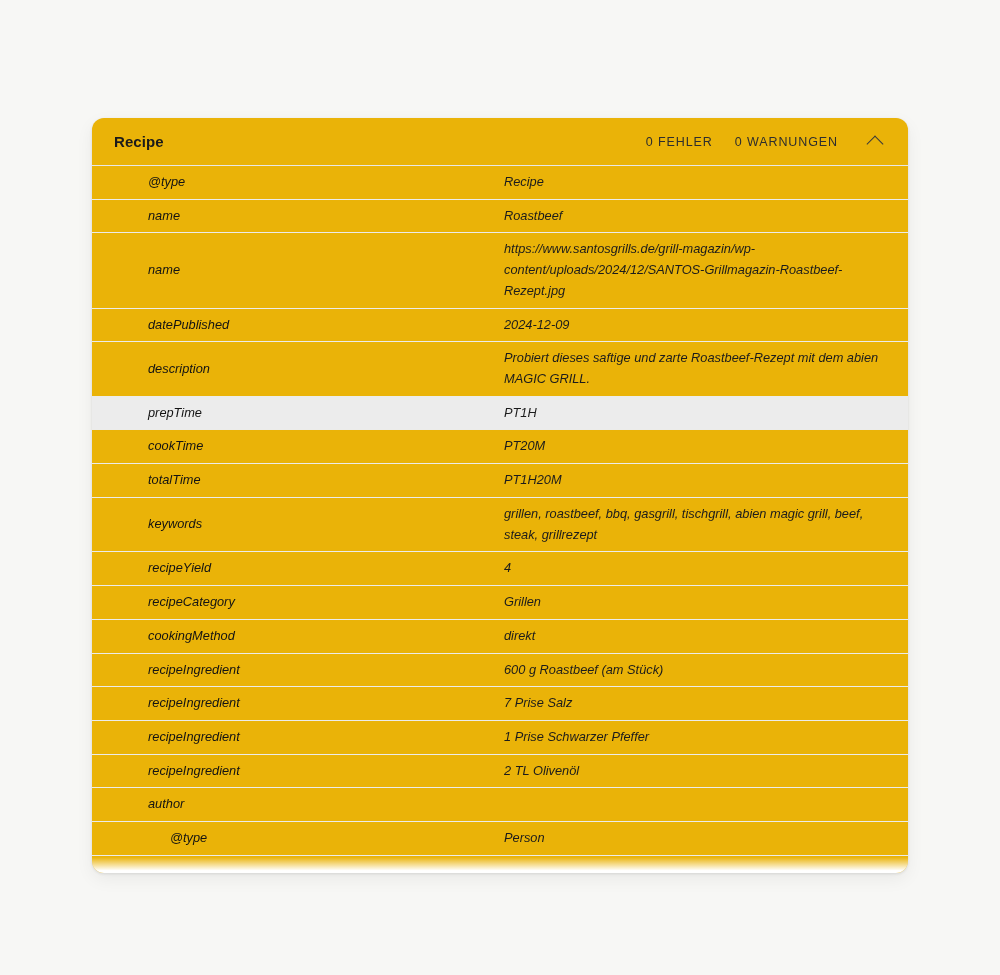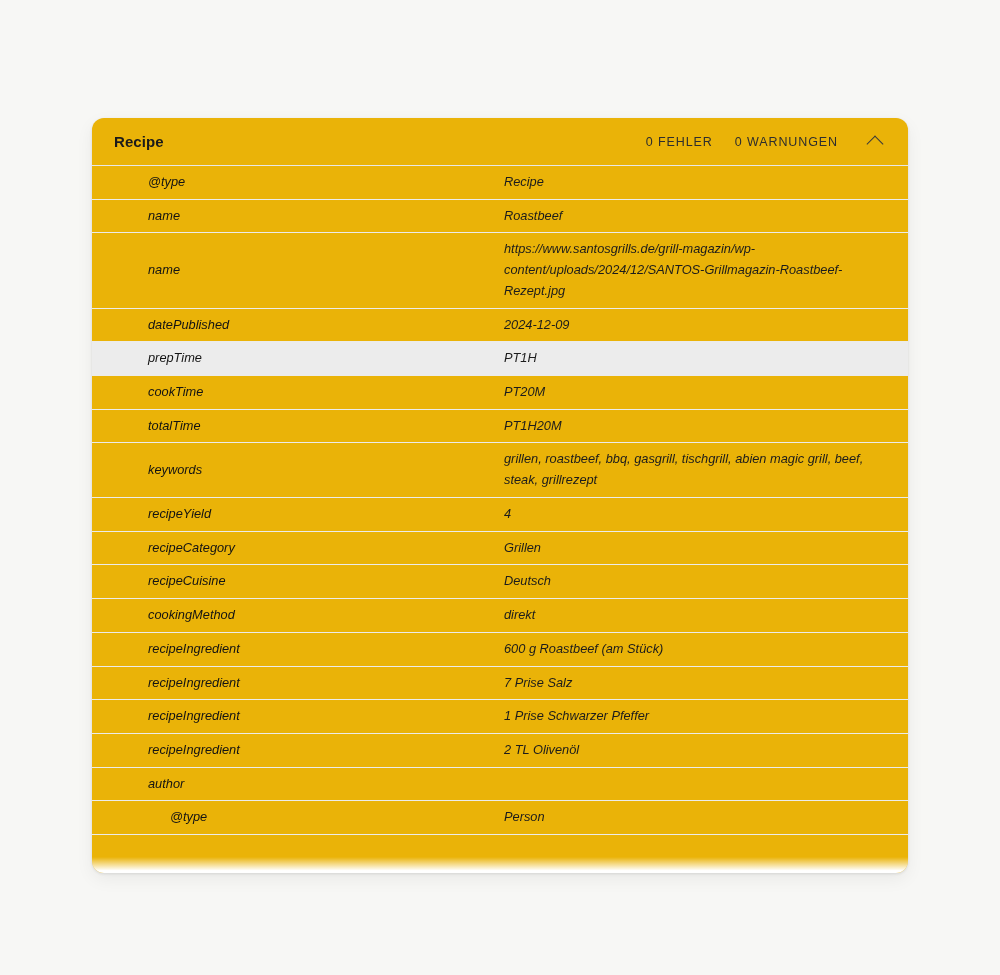--- a/index.html
+++ b/index.html
@@ -147,20 +147,24 @@
               <td class="val-cell">Roastbeef</td>
             </tr>
             <tr>
               <td class="key-cell indent-1">name</td>
               <td class="val-cell">https://www.santosgrills.de/grill-magazin/wp-content/uploads/2024/12/SANTOS-Grillmagazin-Roastbeef-Rezept.jpg</td>
             </tr>
             <tr>
               <td class="key-cell indent-1">datePublished</td>
               <td class="val-cell">2024-12-09</td>
             </tr>
+            <tr>
+              <td class="key-cell indent-1">description</td>
+              <td class="val-cell">Probiert dieses saftige und zarte Roastbeef-Rezept mit dem abien MAGIC GRILL.</td>
+            </tr>
             <tr class="highlight">
               <td class="key-cell indent-1">prepTime</td>
               <td class="val-cell">PT1H</td>
             </tr>
             <tr>
               <td class="key-cell indent-1">cookTime</td>
               <td class="val-cell">PT20M</td>
             </tr>
             <tr>
               <td class="key-cell indent-1">totalTime</td>
@@ -170,24 +174,20 @@
               <td class="key-cell indent-1">keywords</td>
               <td class="val-cell">grillen, roastbeef, bbq, gasgrill, tischgrill, abien magic grill, beef, steak, grillrezept</td>
             </tr>
             <tr>
               <td class="key-cell indent-1">recipeYield</td>
               <td class="val-cell">4</td>
             </tr>
             <tr>
               <td class="key-cell indent-1">recipeCategory</td>
               <td class="val-cell">Grillen</td>
-            </tr>
-            <tr>
-              <td class="key-cell indent-1">recipeCuisine</td>
-              <td class="val-cell">Deutsch</td>
             </tr>
             <tr>
               <td class="key-cell indent-1">cookingMethod</td>
               <td class="val-cell">direkt</td>
             </tr>
             <tr>
               <td class="key-cell indent-1">recipeIngredient</td>
               <td class="val-cell">600 g Roastbeef (am Stück)</td>
             </tr>
             <tr>

